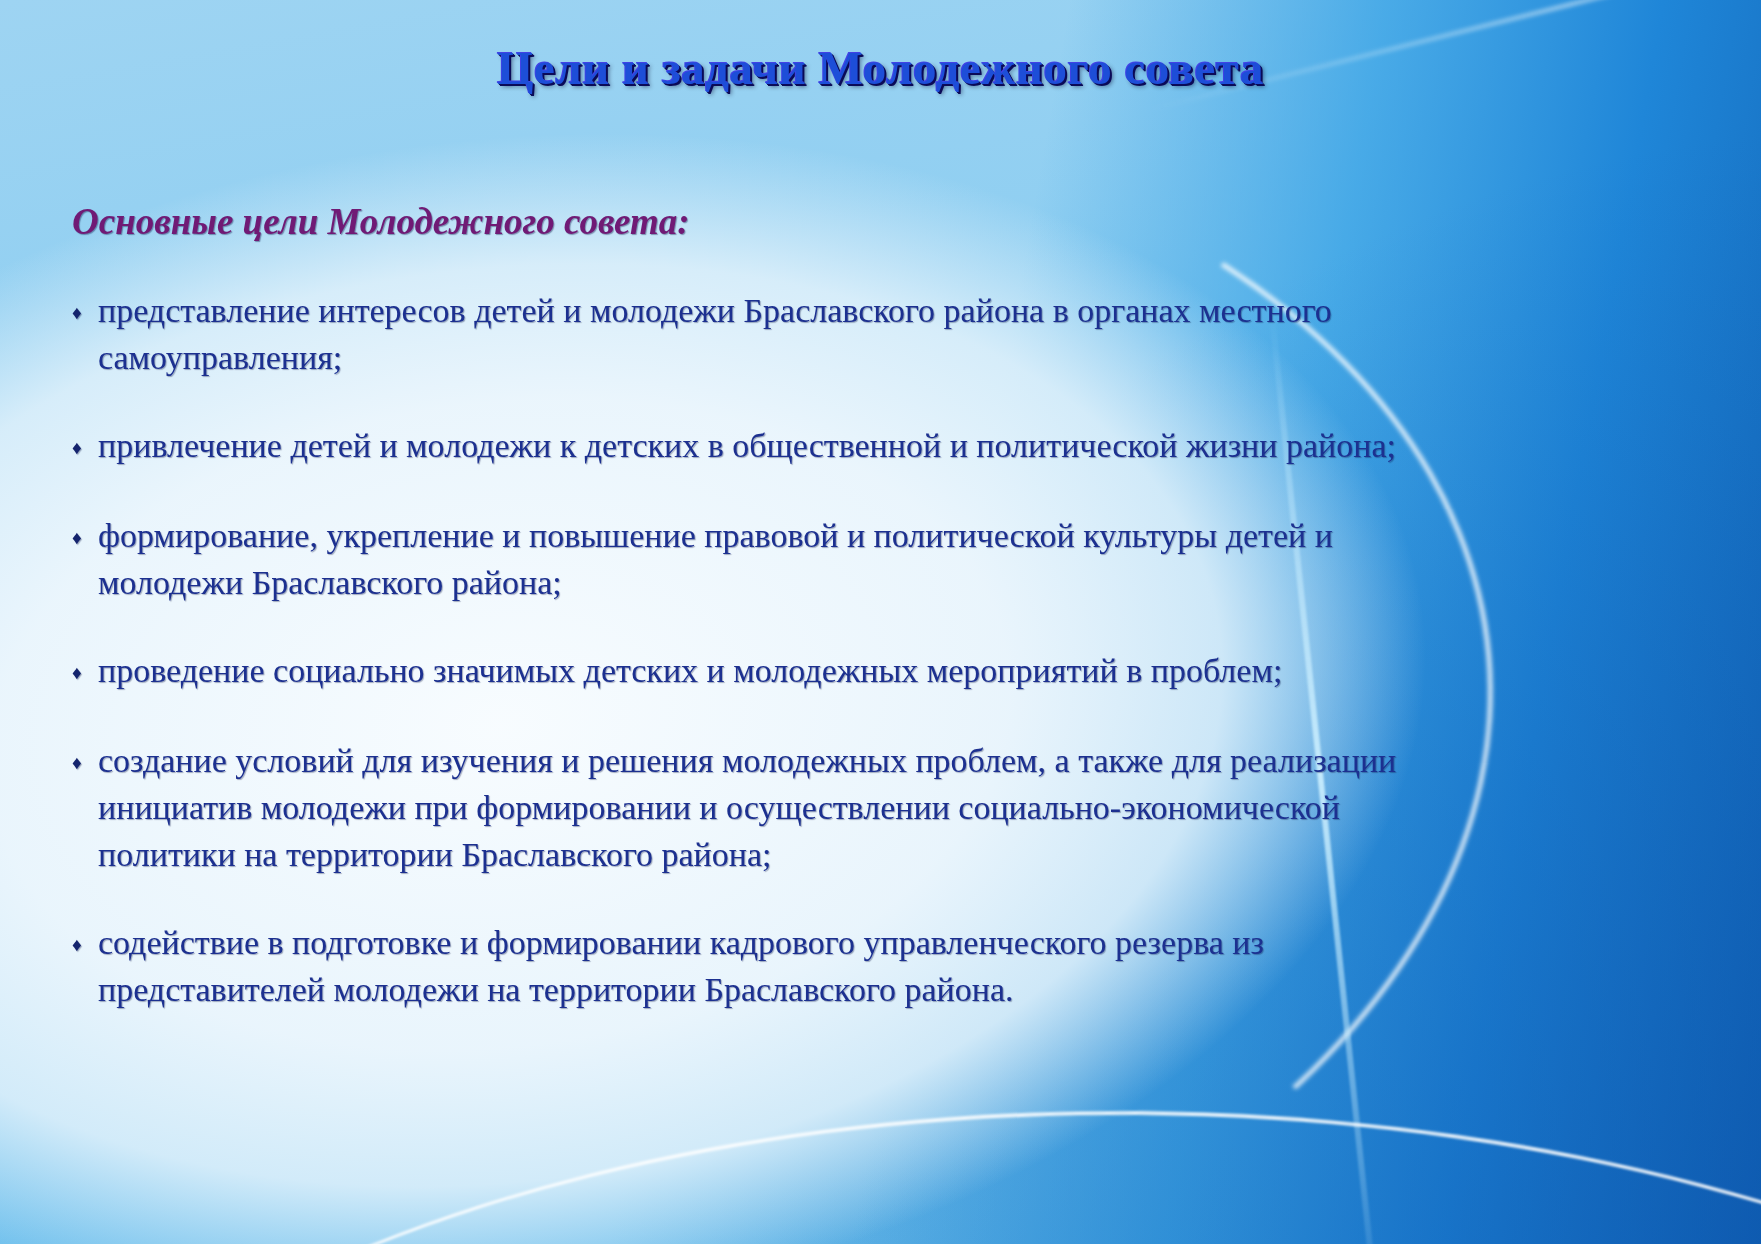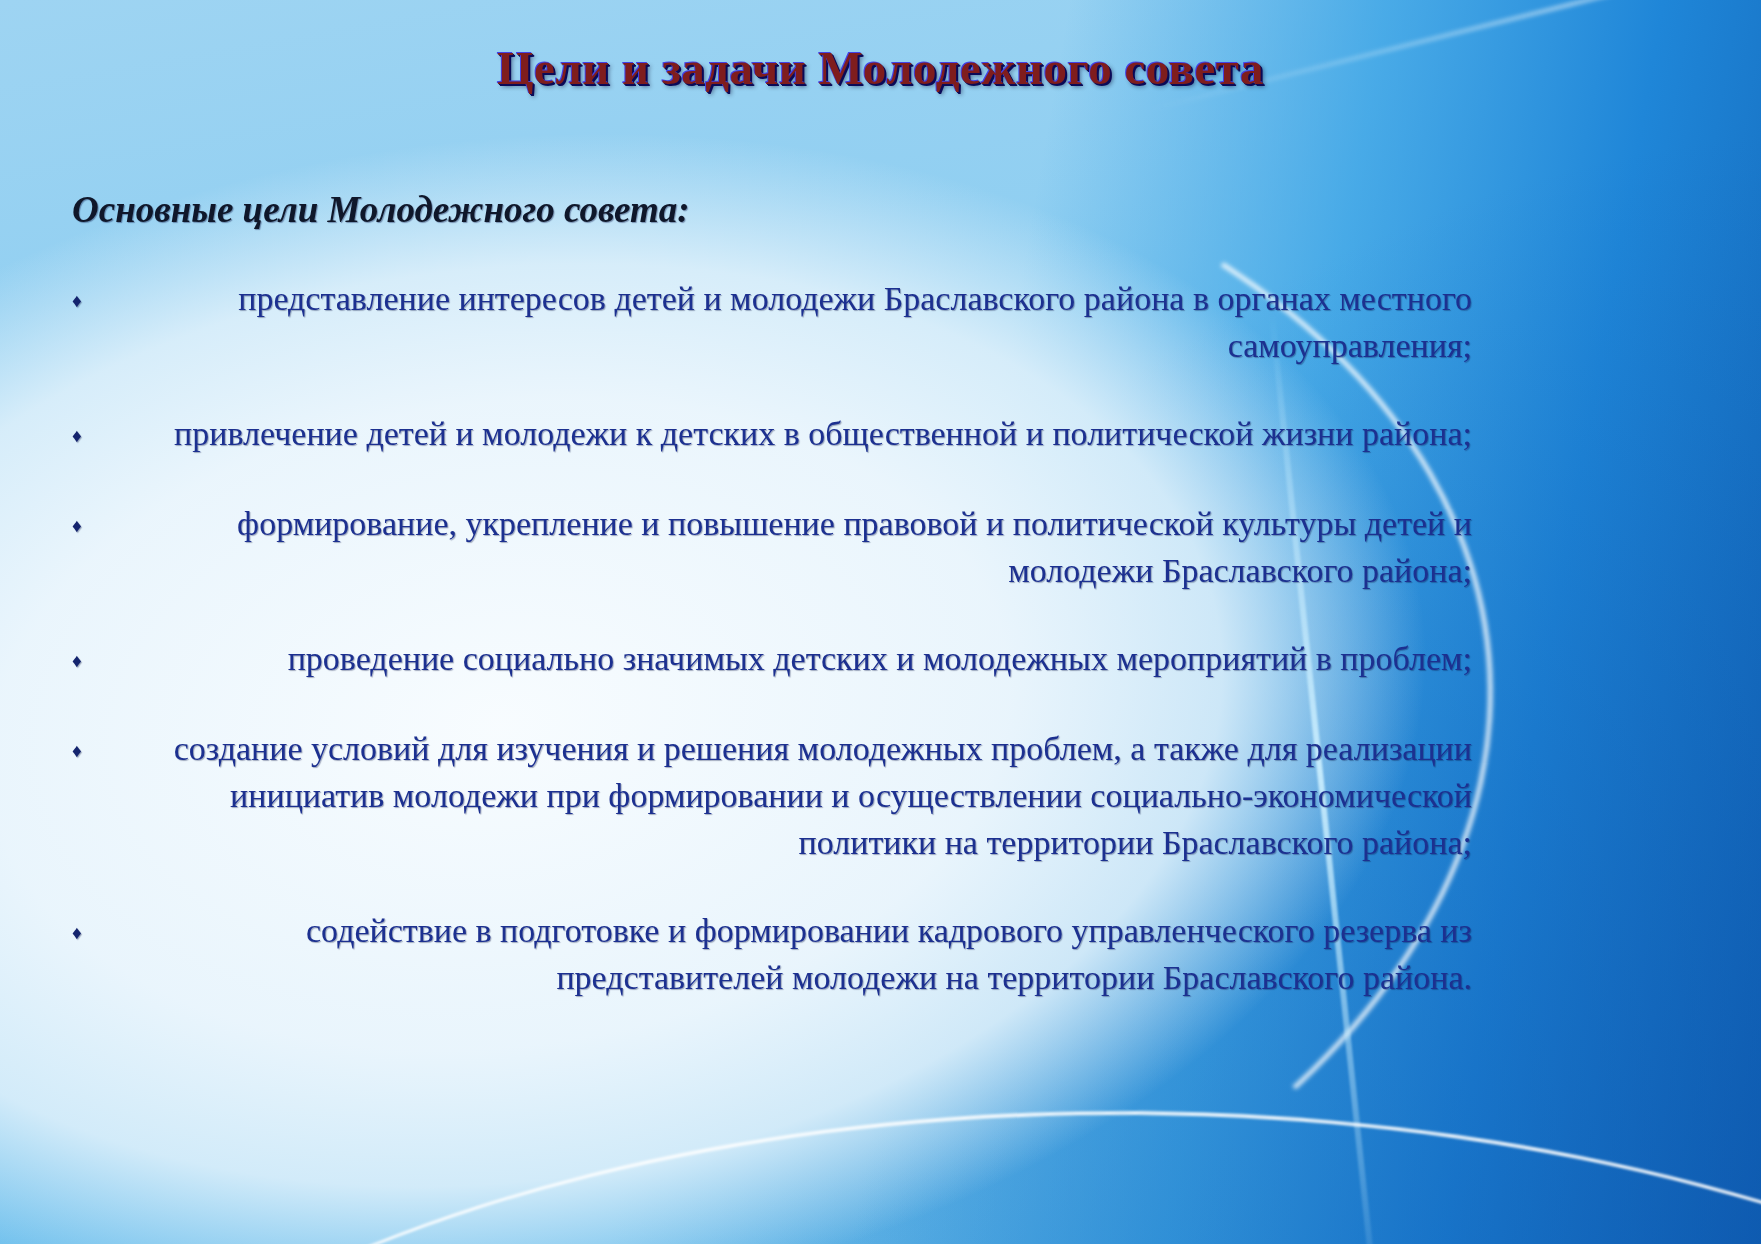--- a/index.html
+++ b/index.html
@@ -80,63 +80,63 @@
   .title-block {
     position: absolute;
     top: 40px; left: 0; right: 0;
     text-align: center;
     z-index: 5;
   }
   .title-line {
     font-size: 47px;
     font-weight: bold;
     line-height: 57px;
-    color: #7f1d1d;
+    color: #1d4ed8;
     letter-spacing: 0.5px;
     text-shadow:
       -1px -1px 0 #4242e6,
        1px  1px 0 #0b0b58,
        2px  2px 0 #0b0b58,
        3px  3px 4px rgba(0,0,40,0.45);
   }
 
   .content {
     position: absolute;
     left: 72px; top: 188px;
     width: 1400px;
     z-index: 5;
     color: #1c3090;
   }
   .section-heading {
     font-size: 37px;
     font-weight: bold;
     font-style: italic;
-    color: #0f172a;
+    color: #701a75;
     text-shadow: 1px 1px 1px rgba(10,20,70,0.4);
-    margin: 0 0 44px 0;
+    margin: 12px 0 44px 0;
   }
   .bullet-list { list-style: none; margin: 0; padding: 0; }
   .bullet-item {
     display: flex;
     align-items: flex-start;
     margin-bottom: 41px;
     font-size: 34px;
     line-height: 47px;
     color: #1c3090;
     text-shadow: 1px 1px 1px rgba(10,20,70,0.35);
   }
   .bullet-marker {
     flex: 0 0 26px;
     font-size: 19px;
     line-height: 47px;
     padding-top: 2px;
     text-align: left;
     color: #14246e;
   }
-  .bullet-text { flex: 1; text-align: right; }
+  .bullet-text { flex: 1; }
 </style>
 </head>
 <body>
 
 <div class="slide">
 
   <div class="bg-base"></div>
   <div class="bg-right"></div>
   <div class="bg-corner"></div>
   <div class="pale-ellipse"></div>

